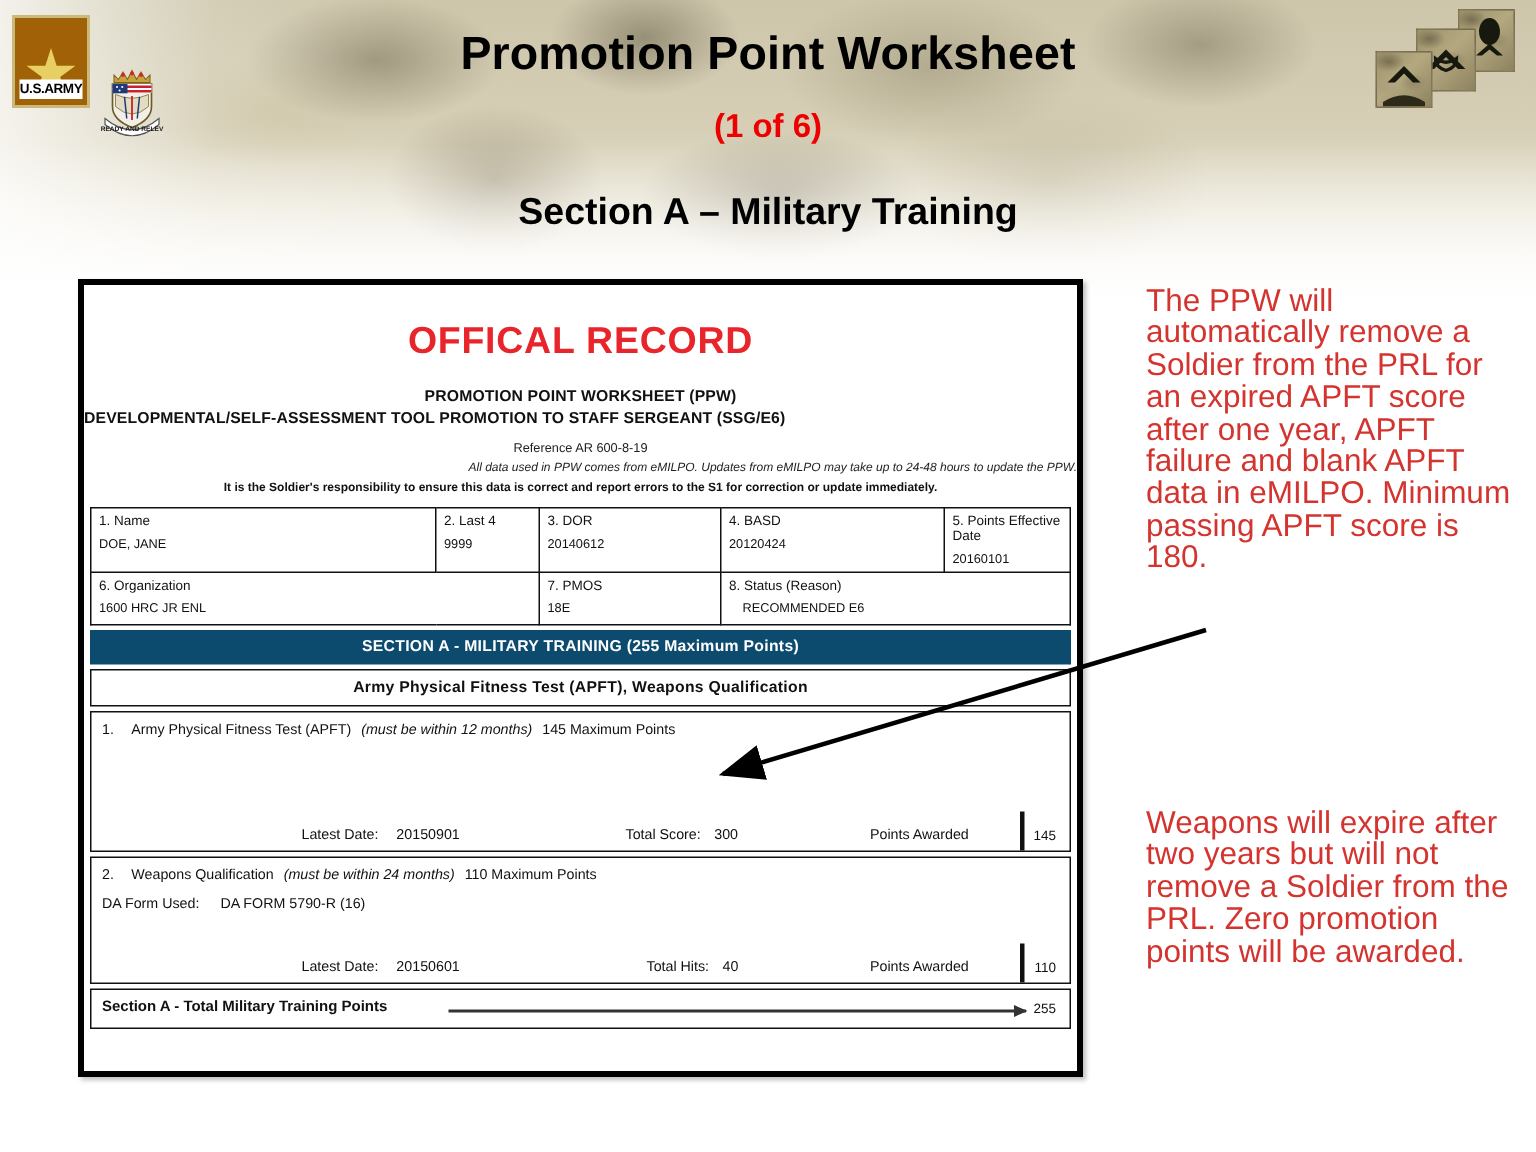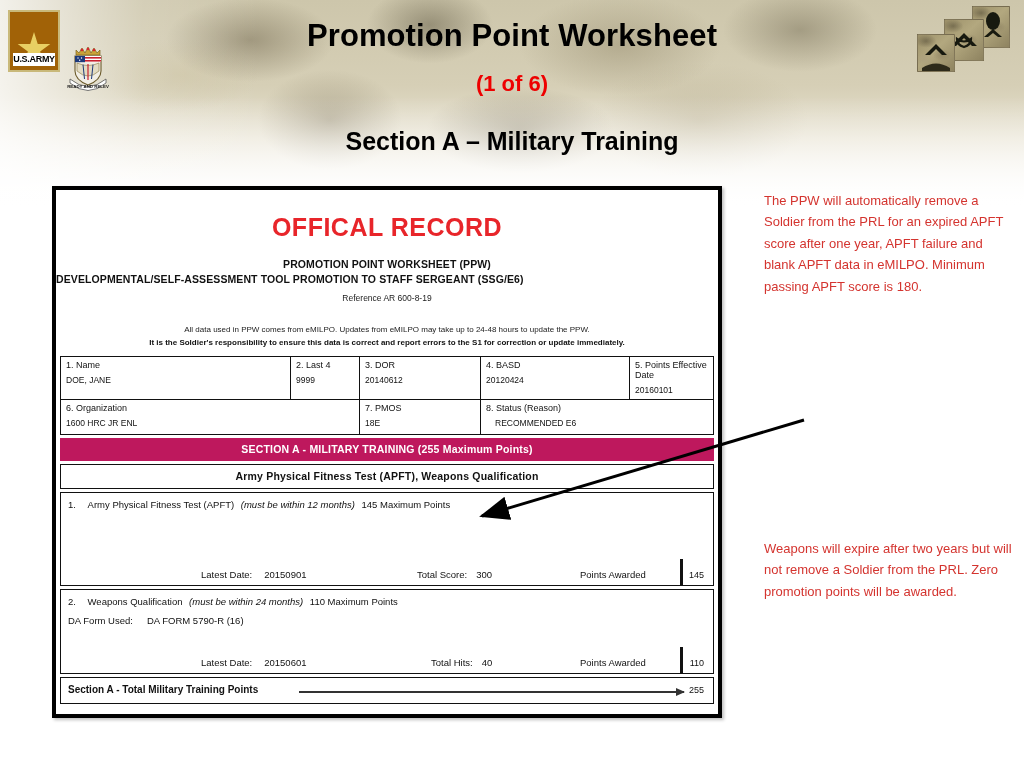--- a/index.html
+++ b/index.html
@@ -88,35 +88,35 @@
   }
   #doc-inner{position:absolute;left:0;top:0;right:0;bottom:0;padding:0;}
 
   .doc-title{
     text-align:center;color:#e8252a;font-size:25px;font-weight:bold;
     letter-spacing:.5px;margin-top:23px;
   }
   .doc-sub1{text-align:center;font-size:10.5px;font-weight:bold;color:#111;margin-top:16px;letter-spacing:.1px;}
   .doc-sub2{font-size:10.5px;font-weight:bold;color:#111;margin-top:3px;letter-spacing:.1px;}
   .doc-ref{text-align:center;font-size:8.5px;color:#222;margin-top:8px;}
-  .doc-note1{text-align:center;font-size:8px;color:#222;margin-top:22px;}
+  .doc-note1{text-align:right;font-size:8px;color:#222;margin-top:4px;font-style:italic;}
   .doc-note2{text-align:center;font-size:8px;font-weight:bold;color:#111;margin-top:4px;}
 
   
   .info-table{margin:9px 4px 0 4px;border-collapse:collapse;width:calc(100% - 8px);}
   .info-table td{
     border:1.3px solid #111;vertical-align:top;padding:3px 5px 4px 5px;
     font-size:9px;color:#111;height:27px;
   }
   .fld-label{display:block;font-size:9px;color:#111;margin-bottom:5px;}
   .fld-value{display:block;font-size:8.5px;color:#111;}
 
   
   .bar-black{
-    background:#be185d;color:#fff;text-align:center;font-weight:bold;
+    background:#0c4a6e;color:#fff;text-align:center;font-weight:bold;
     font-size:10.5px;padding:5px 0 6px 0;margin:3px 4px 0 4px;letter-spacing:.2px;
   }
   .bar-white{
     background:#fff;color:#111;text-align:center;font-weight:bold;
     font-size:10.5px;padding:5px 0 6px 0;margin:3px 4px 0 4px;
     border:1.3px solid #111;letter-spacing:.2px;
   }
 
   
   .item-block{margin:3px 4px 0 4px;border:1.3px solid #111;position:relative;}
@@ -146,21 +146,21 @@
   .total-label{position:absolute;left:7px;top:6px;font-size:10px;font-weight:bold;color:#111;}
   .total-arrow{position:absolute;left:238px;top:13px;width:385px;height:1.5px;background:#333;}
   .total-arrow:after{
     content:"";position:absolute;right:-1px;top:-3.5px;
     border-left:9px solid #333;border-top:4.5px solid transparent;border-bottom:4.5px solid transparent;
   }
   .total-value{position:absolute;right:9px;top:7px;font-size:9px;color:#111;}
 
   
   .callout{
-    position:absolute;color:#d4342f;font-size:13px;line-height:21.4px;
+    position:absolute;color:#d4342f;font-size:21px;line-height:21.4px;
     width:248px;
   }
   #callout-apft{left:764px;top:190px;}
   #callout-weapons{left:764px;top:538px;}
 
   
   #arrow-svg{position:absolute;left:0;top:0;width:1024px;height:768px;pointer-events:none;}
 </style>
 </head>
 <body>

